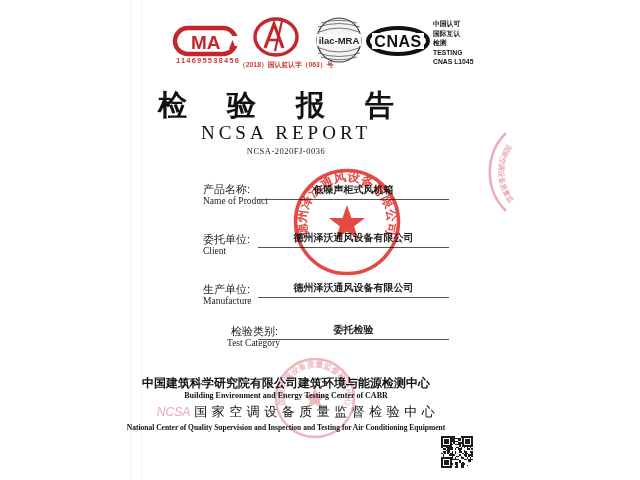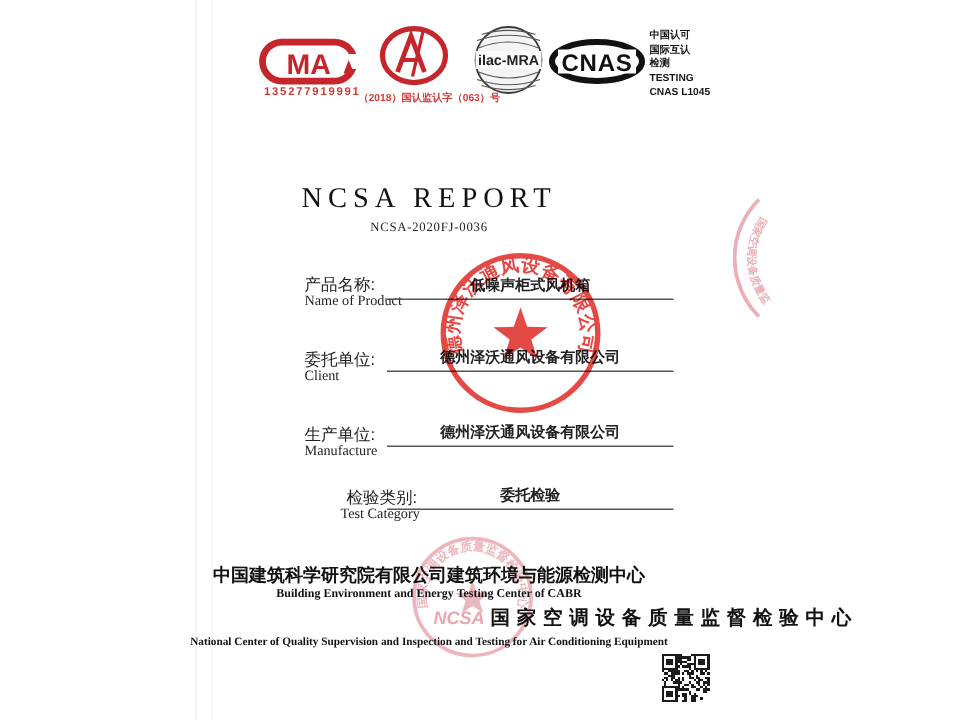--- a/index.html
+++ b/index.html
@@ -17,21 +17,21 @@
   .report-no{position:absolute;left:0;right:0;top:146px;text-align:center;font-family:"Liberation Serif","DejaVu Serif",serif;font-size:8.5px;letter-spacing:0.5px;color:#222;}
   
   .frow{position:absolute;left:0;top:0;width:640px;}
   .flabel-zh{position:absolute;left:203px;font-size:11px;color:#222;}
   .flabel-en{position:absolute;left:203px;font-family:"Liberation Serif","DejaVu Serif",serif;font-size:9.5px;color:#222;}
   .fline{position:absolute;left:258px;width:191px;border-bottom:1px solid #555;height:1px;}
   .fvalue{position:absolute;left:258px;width:191px;text-align:center;font-size:10px;font-weight:bold;color:#222;font-family:Liberation Serif, serif;}
   
   .foot1{position:absolute;left:0;right:0;top:375px;text-align:center;font-size:12px;font-weight:bold;color:#111;}
   .foot2{position:absolute;left:0;right:0;top:391px;text-align:center;font-family:"Liberation Serif","DejaVu Serif",serif;font-size:8px;font-weight:bold;color:#111;}
-  .foot3{position:absolute;left:0;right:0;top:403px;text-align:right;font-size:13px;font-weight:bold;letter-spacing:4.5px;color:#111;padding-left:24px;}
+  .foot3{position:absolute;left:0;right:0;top:403px;text-align:center;font-size:13px;font-weight:normal;letter-spacing:4.5px;color:#111;padding-left:24px;}
   .foot3 .ncsa{color:#eba6b0;letter-spacing:0;font-style:italic;font-size:12px;margin-right:4px;}
   .foot4{position:absolute;left:0;right:0;top:423px;text-align:center;font-family:"Liberation Serif","DejaVu Serif",serif;font-size:7.5px;font-weight:bold;color:#111;}
   .stamp-main{position:absolute;left:287px;top:162px;opacity:0.88;mix-blend-mode:multiply;}
   .stamp-faint-bottom{position:absolute;left:271px;top:354px;opacity:0.45;}
   .stamp-faint-right{position:absolute;left:485px;top:112px;opacity:0.5;}
   .qr{position:absolute;left:440px;top:436px;width:34px;height:32px;}
 </style>
 </head>
 <body>
 
@@ -41,21 +41,21 @@
   <div class="edge-line" style="left:141px;opacity:.7;"></div>
 
   <div class="abs" style="left:172px;top:25px;">
     <svg width="68" height="32" viewBox="0 0 68 32">
       <rect x="3" y="3" width="61" height="26" rx="13" fill="none" stroke="#c4262b" stroke-width="4.5"></rect>
       <rect x="56" y="11" width="12" height="10" fill="#ffffff"></rect>
       <text x="19" y="24" font-size="19" font-weight="bold" fill="#c4262b" font-family="Liberation Sans,sans-serif">MA</text>
       <polygon points="57,24 64,24 60.5,15" fill="#c4262b"></polygon>
     </svg>
   </div>
-  <div class="cma-num">135277919991</div>
+  <div class="cma-num">114695538456</div>
 
   <div class="abs" style="left:251px;top:17px;">
     <svg width="52" height="42" viewBox="0 0 52 42">
       <ellipse cx="25" cy="20" rx="21" ry="18" fill="none" stroke="#c4262b" stroke-width="3.5"></ellipse>
       <path d="M14,31 L23,7 L32,31" fill="none" stroke="#c4262b" stroke-width="3.2"></path>
       <path d="M17,23 L29,23" stroke="#c4262b" stroke-width="2.6"></path>
       <path d="M31,4 L24,34" stroke="#c4262b" stroke-width="2.2"></path>
     </svg>
   </div>
   <div class="al-caption">（2018）国认监认字（063）号</div>
@@ -82,20 +82,21 @@
     </svg>
   </div>
   <div class="cnas-text">
     <div>中国认可</div>
     <div>国际互认</div>
     <div>检测</div>
     <div>TESTING</div>
     <div>CNAS L1045</div>
   </div>
 
+  <div class="title-zh">检验报告</div>
   <div class="title-en">NCSA REPORT</div>
   <div class="report-no">NCSA-2020FJ-0036</div>
 
   <div class="frow">
     <div class="flabel-zh" style="top:182px;">产品名称:</div>
     <div class="flabel-en" style="top:196px;">Name of Product</div>
     <div class="fvalue" style="top:183px;">低噪声柜式风机箱</div>
     <div class="fline" style="top:198px;"></div>
   </div>
   <div class="frow">

